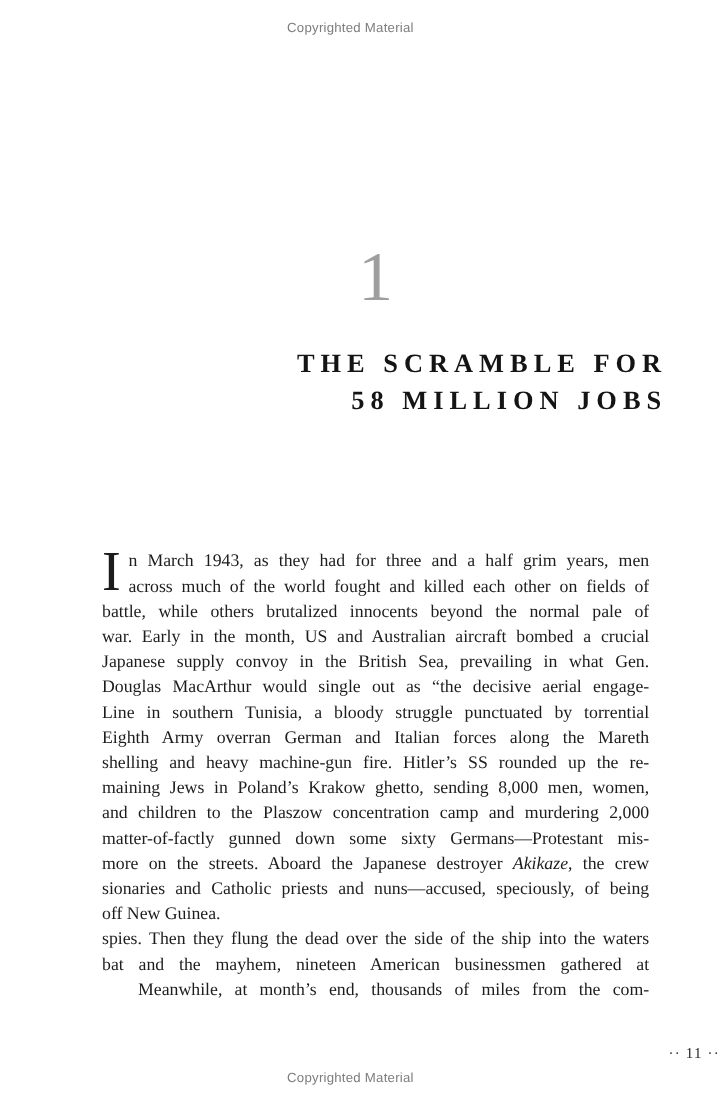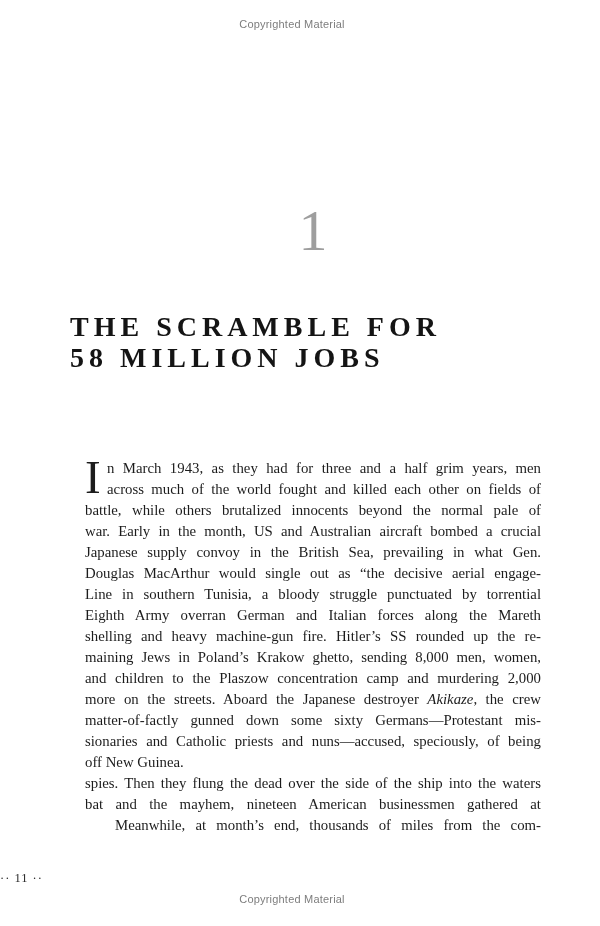--- a/index.html
+++ b/index.html
@@ -38,27 +38,26 @@
     font-size: 58px;
     line-height: 1;
     color: #9e9e9e;
     font-weight: 400;
   }
   .chapter-title {
     position: absolute;
     top: 287px;
     left: 70px;
     width: 486px;
-    text-align: left;
-    font-size: 28px;
+    text-align: right;
+    font-size: 22px;
     font-weight: 700;
     color: #141414;
     letter-spacing: 5px;
     line-height: 31px;
-    margin-top: 24px;
   }
   .chapter-title .title-line { display: block; }
 
   .body-text {
     position: absolute;
     top: 458px;
     left: 85px;
     width: 456px;
     font-size: 14.8px;
     color: #1c1c1c;
@@ -86,21 +85,21 @@
     line-height: 1;
     color: #1c1c1c;
   }
   .italic { font-style: italic; }
 
   .page-number {
     position: absolute;
     top: 871px;
     left: 0;
     right: 0;
-    text-align: left;
+    text-align: right;
     font-size: 12.5px;
     letter-spacing: 1px;
     color: #2a2a2a;
   }
 </style>
 </head>
 <body>
 
 <div class="page">
 
@@ -119,22 +118,22 @@
     <div class="line dc">across much of the world fought and killed each other on fields of</div>
     <div class="line">battle, while others brutalized innocents beyond the normal pale of</div>
     <div class="line">war. Early in the month, US and Australian aircraft bombed a crucial</div>
     <div class="line">Japanese supply convoy in the British Sea, prevailing in what Gen.</div>
     <div class="line">Douglas MacArthur would single out as “the decisive aerial engage-</div>
     <div class="line">Line in southern Tunisia, a bloody struggle punctuated by torrential</div>
     <div class="line">Eighth Army overran German and Italian forces along the Mareth</div>
     <div class="line">shelling and heavy machine-gun fire. Hitler’s SS rounded up the re-</div>
     <div class="line">maining Jews in Poland’s Krakow ghetto, sending 8,000 men, women,</div>
     <div class="line">and children to the Plaszow concentration camp and murdering 2,000</div>
+    <div class="line">matter-of-factly gunned down some sixty Germans—Protestant mis-</div>
     <div class="line"><span>more on the streets. Aboard the Japanese destroyer </span><span class="italic">Akikaze</span><span>, the crew</span></div>
-    <div class="line">matter-of-factly gunned down some sixty Germans—Protestant mis-</div>
     <div class="line">sionaries and Catholic priests and nuns—accused, speciously, of being</div>
     <div class="line short">off New Guinea.</div>
     <div class="line">spies. Then they flung the dead over the side of the ship into the waters</div>
     <div class="line">bat and the mayhem, nineteen American businessmen gathered at</div>
     <div class="line indent">Meanwhile, at month’s end, thousands of miles from the com-</div>
   </div>
 
   <div class="page-number">·· 11 ··</div>
 
   <div class="notice bottom">Copyrighted Material</div>

